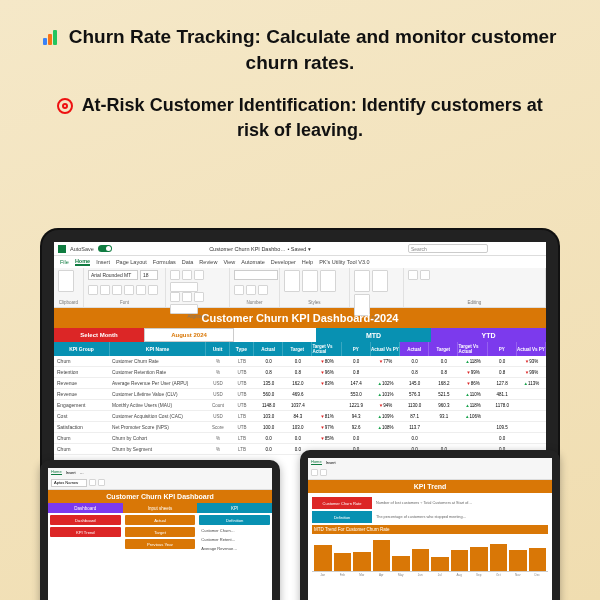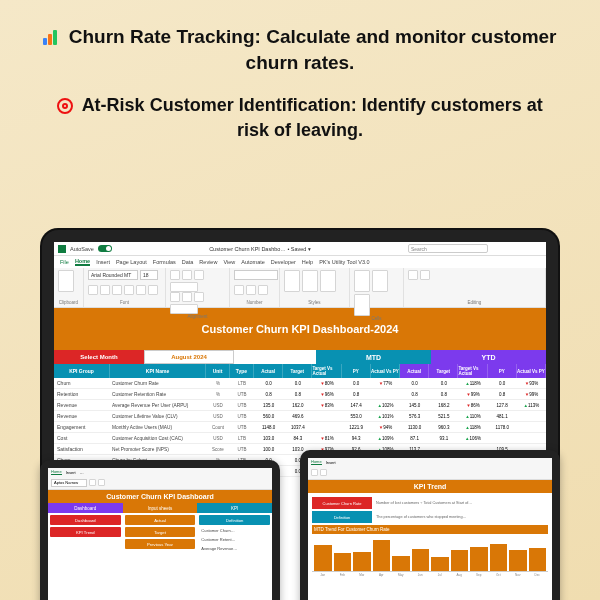--- a/index.html
+++ b/index.html
@@ -25,21 +25,21 @@
 .ribbon-tabs { height: 12px; display: flex; align-items: center; gap: 6px; padding: 0 6px; font-size: 5.5px; background: #fff; }
 .ribbon-tabs span { color: #444; }
 .ribbon-tabs span.active { color: #107c41; border-bottom: 2px solid #107c41; font-weight: 600; }
 .ribbon { height: 40px; background: #f6f6f6; display: flex; align-items: stretch; border-bottom: 1px solid #ddd; }
 .rgroup { border-right: 1px solid #e1e1e1; padding: 2px 4px; display: flex; flex-direction: column; justify-content: space-between; }
 .rgroup .lbl { font-size: 4.5px; color: #777; text-align: center; }
 .btns { display: flex; gap: 2px; flex-wrap: wrap; }
 .btn { width: 10px; height: 10px; background: #fff; border: 1px solid #d5d5d5; border-radius: 1px; }
 .btn.big { width: 16px; height: 22px; }
 .fontbox { width: 50px; height: 10px; border: 1px solid #ccc; font-size: 5px; color: #333; background: #fff; display: flex; align-items: center; padding-left: 2px; }
-.dash-title { background: #d97706; color: #fff; font-weight: 700; text-align: center; padding: 15px; font-size: 11px; }
+.dash-title { background: #d97706; color: #fff; font-weight: 700; text-align: center; padding: 4px; font-size: 11px; }
 .month-row { display: flex; height: 14px; }
 .month-row .sel { background: #dc2626; color: #fff; width: 90px; font-size: 6px; display: flex; align-items: center; justify-content: center; font-weight: 600; }
 .month-row .mval { background: #fff; border: 1px solid #ccc; width: 90px; font-size: 6px; display: flex; align-items: center; justify-content: center; font-weight: 600; color: #d97706; }
 .month-row .spacer { flex: 1; background: #fff; }
 .month-row .mtd { background: #0891b2; color: #fff; flex: 1.4; font-size: 7px; font-weight: 700; display: flex; align-items: center; justify-content: center; }
 .month-row .ytd { background: #7c3aed; color: #fff; flex: 1.4; font-size: 7px; font-weight: 700; display: flex; align-items: center; justify-content: center; }
 .hdr-row { display: flex; height: 14px; font-size: 5px; color: #fff; font-weight: 600; }
 .h-left { background: #0891b2; display: flex; width: 200px; }
 .h-left div { display: flex; align-items: center; justify-content: center; border-right: 1px solid rgba(255,255,255,0.2); }
 .h-left .c1 { width: 56px; } .h-left .c2 { width: 96px; } .h-left .c3 { width: 24px; } .h-left .c4 { width: 24px; }

